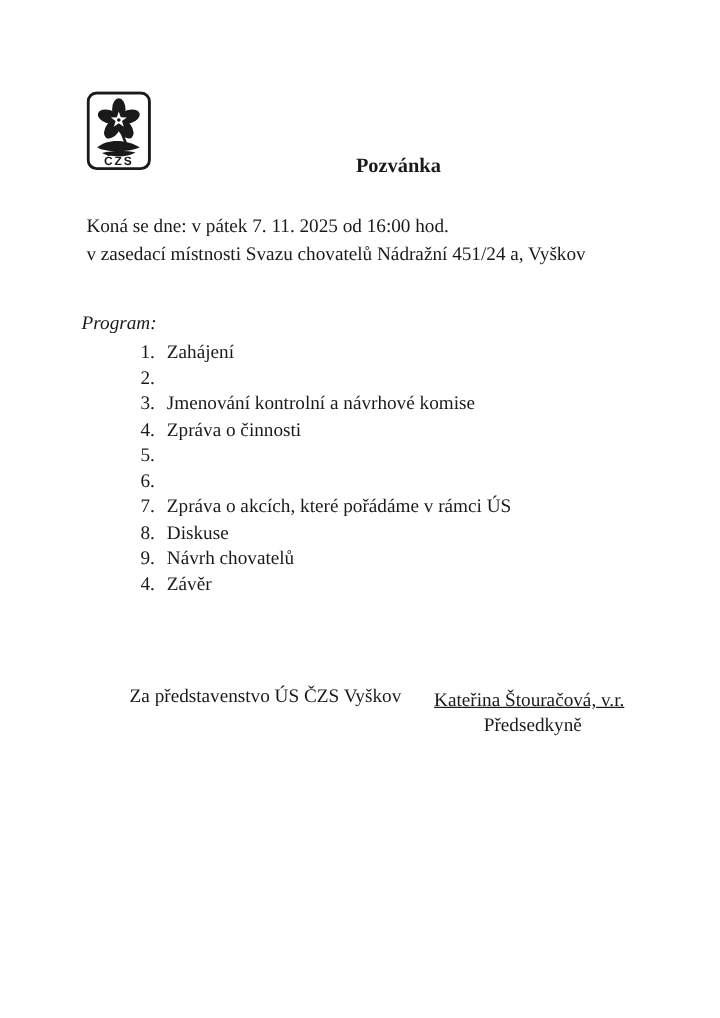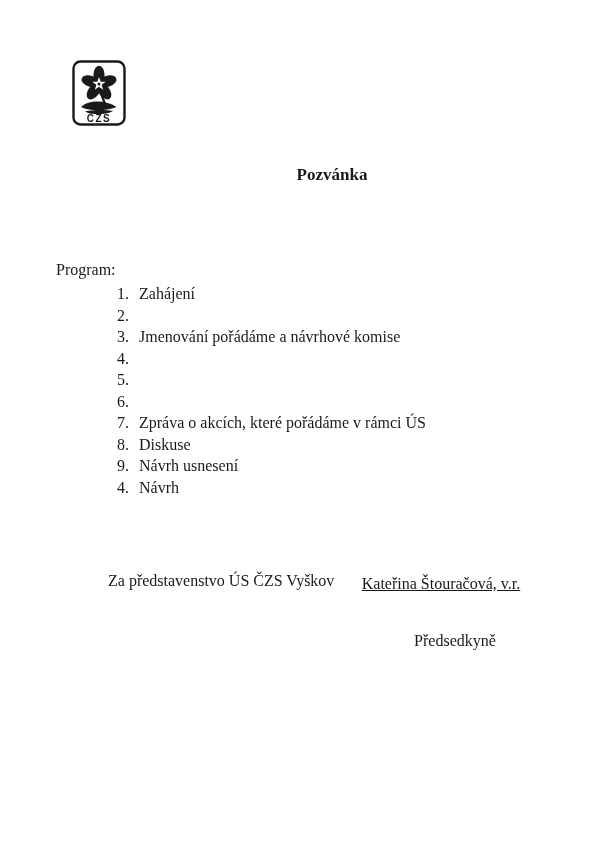--- a/index.html
+++ b/index.html
@@ -11,48 +11,48 @@
     background:#ffffff;
     color:#1a1a1a;
     font-family:"Liberation Serif","DejaVu Serif",serif;
     font-size:16px;
     overflow:hidden;
     margin:0 auto;
   }
   .logo {
     position:absolute;
     left:72px;
-    top:60px;
+    top:76px;
     width:54px;
     height:64px;
     text-decoration:underline;
   }
   .title-block {
     position:absolute;
     left:0;
     top:127px;
     width:600px;
     text-align:center;
     font-weight:bold;
     font-size:17px;
     line-height:22px;
-    margin-top:37px;
   }
   .title-line1 { position:relative; left:32px; }
   .details {
     position:absolute;
     left:72px;
     top:177px;
     width:470px;
     line-height:24px;
   }
   .program-label {
     position:absolute;
-    left:56px;
+    left:68px;
     top:261px;
+    font-style:italic;
   }
   .program-list {
     position:absolute;
     left:117px;
     top:283px;
   }
   .prog-row {
     display:flex;
     align-items:baseline;
     height:21.5px;
@@ -74,25 +74,24 @@
     position:absolute;
     left:341px;
     top:575px;
     width:200px;
     text-align:center;
     white-space:nowrap;
     text-decoration:underline;
   }
   .sig-role {
     position:absolute;
-    left:355px;
+    left:344px;
     top:596px;
     width:200px;
     text-align:center;
-    margin-top:36px;
   }
   .logo svg text {
     font-family:"Liberation Sans","DejaVu Sans",sans-serif;
   }
 </style>
 </head>
 <body>
 
 <div class="page">
 
@@ -118,58 +117,63 @@
       <path d="M9 47 C 17 39.5, 34 40, 44.5 47 C 33 51.5, 16 51, 9 47 Z" fill="#1a1a1a"></path>
       <path d="M13 51.5 C 21 49.5, 33 49.5, 41 51 C 33.5 55.5, 19 55, 13 51.5 Z" fill="#1a1a1a"></path>
       <text x="27" y="61.5" text-anchor="middle" font-size="10" font-weight="bold" letter-spacing="1.5" fill="#1a1a1a">ČZS</text>
     </svg>
   </div>
 
   <div class="title-block">
     <div class="title-line1">Pozvánka</div>
   </div>
 
+  <div class="details">
+    <div>Koná se dne: v pátek 7. 11. 2025 od 16:00 hod.</div>
+    <div>v zasedací místnosti Svazu chovatelů Nádražní 451/24 a, Vyškov</div>
+  </div>
 
   <div class="program-label">Program:</div>
   <div class="program-list" id="program-list">
       <div class="prog-row">
         <span class="prog-num">1.</span>
         <span class="prog-txt">Zahájení</span>
       </div>
       <div class="prog-row">
         <span class="prog-num">2.</span>
       </div>
       <div class="prog-row">
         <span class="prog-num">3.</span>
-        <span class="prog-txt">Jmenování pořádáme a návrhové komise</span>
+        <span class="prog-txt">Jmenování kontrolní a návrhové komise</span>
       </div>
       <div class="prog-row">
         <span class="prog-num">4.</span>
+        <span class="prog-txt">Zpráva o činnosti</span>
       </div>
       <div class="prog-row">
         <span class="prog-num">5.</span>
       </div>
       <div class="prog-row">
         <span class="prog-num">6.</span>
       </div>
       <div class="prog-row">
         <span class="prog-num">7.</span>
         <span class="prog-txt">Zpráva o akcích, které pořádáme v rámci ÚS</span>
       </div>
       <div class="prog-row">
         <span class="prog-num">8.</span>
         <span class="prog-txt">Diskuse</span>
       </div>
       <div class="prog-row">
         <span class="prog-num">9.</span>
-        <span class="prog-txt">Návrh usnesení</span>
+        <span class="prog-txt">Návrh chovatelů</span>
       </div>
       <div class="prog-row">
         <span class="prog-num">4.</span>
-        <span class="prog-txt">Návrh</span>
+        <span class="prog-txt">Závěr</span>
       </div>
     </div>
 
   <div class="sig-behalf">Za představenstvo ÚS ČZS Vyškov</div>
   <div class="sig-name">Kateřina Štouračová, v.r.</div>
   <div class="sig-role">Předsedkyně</div>
 
 </div>
 
 </body></html>

